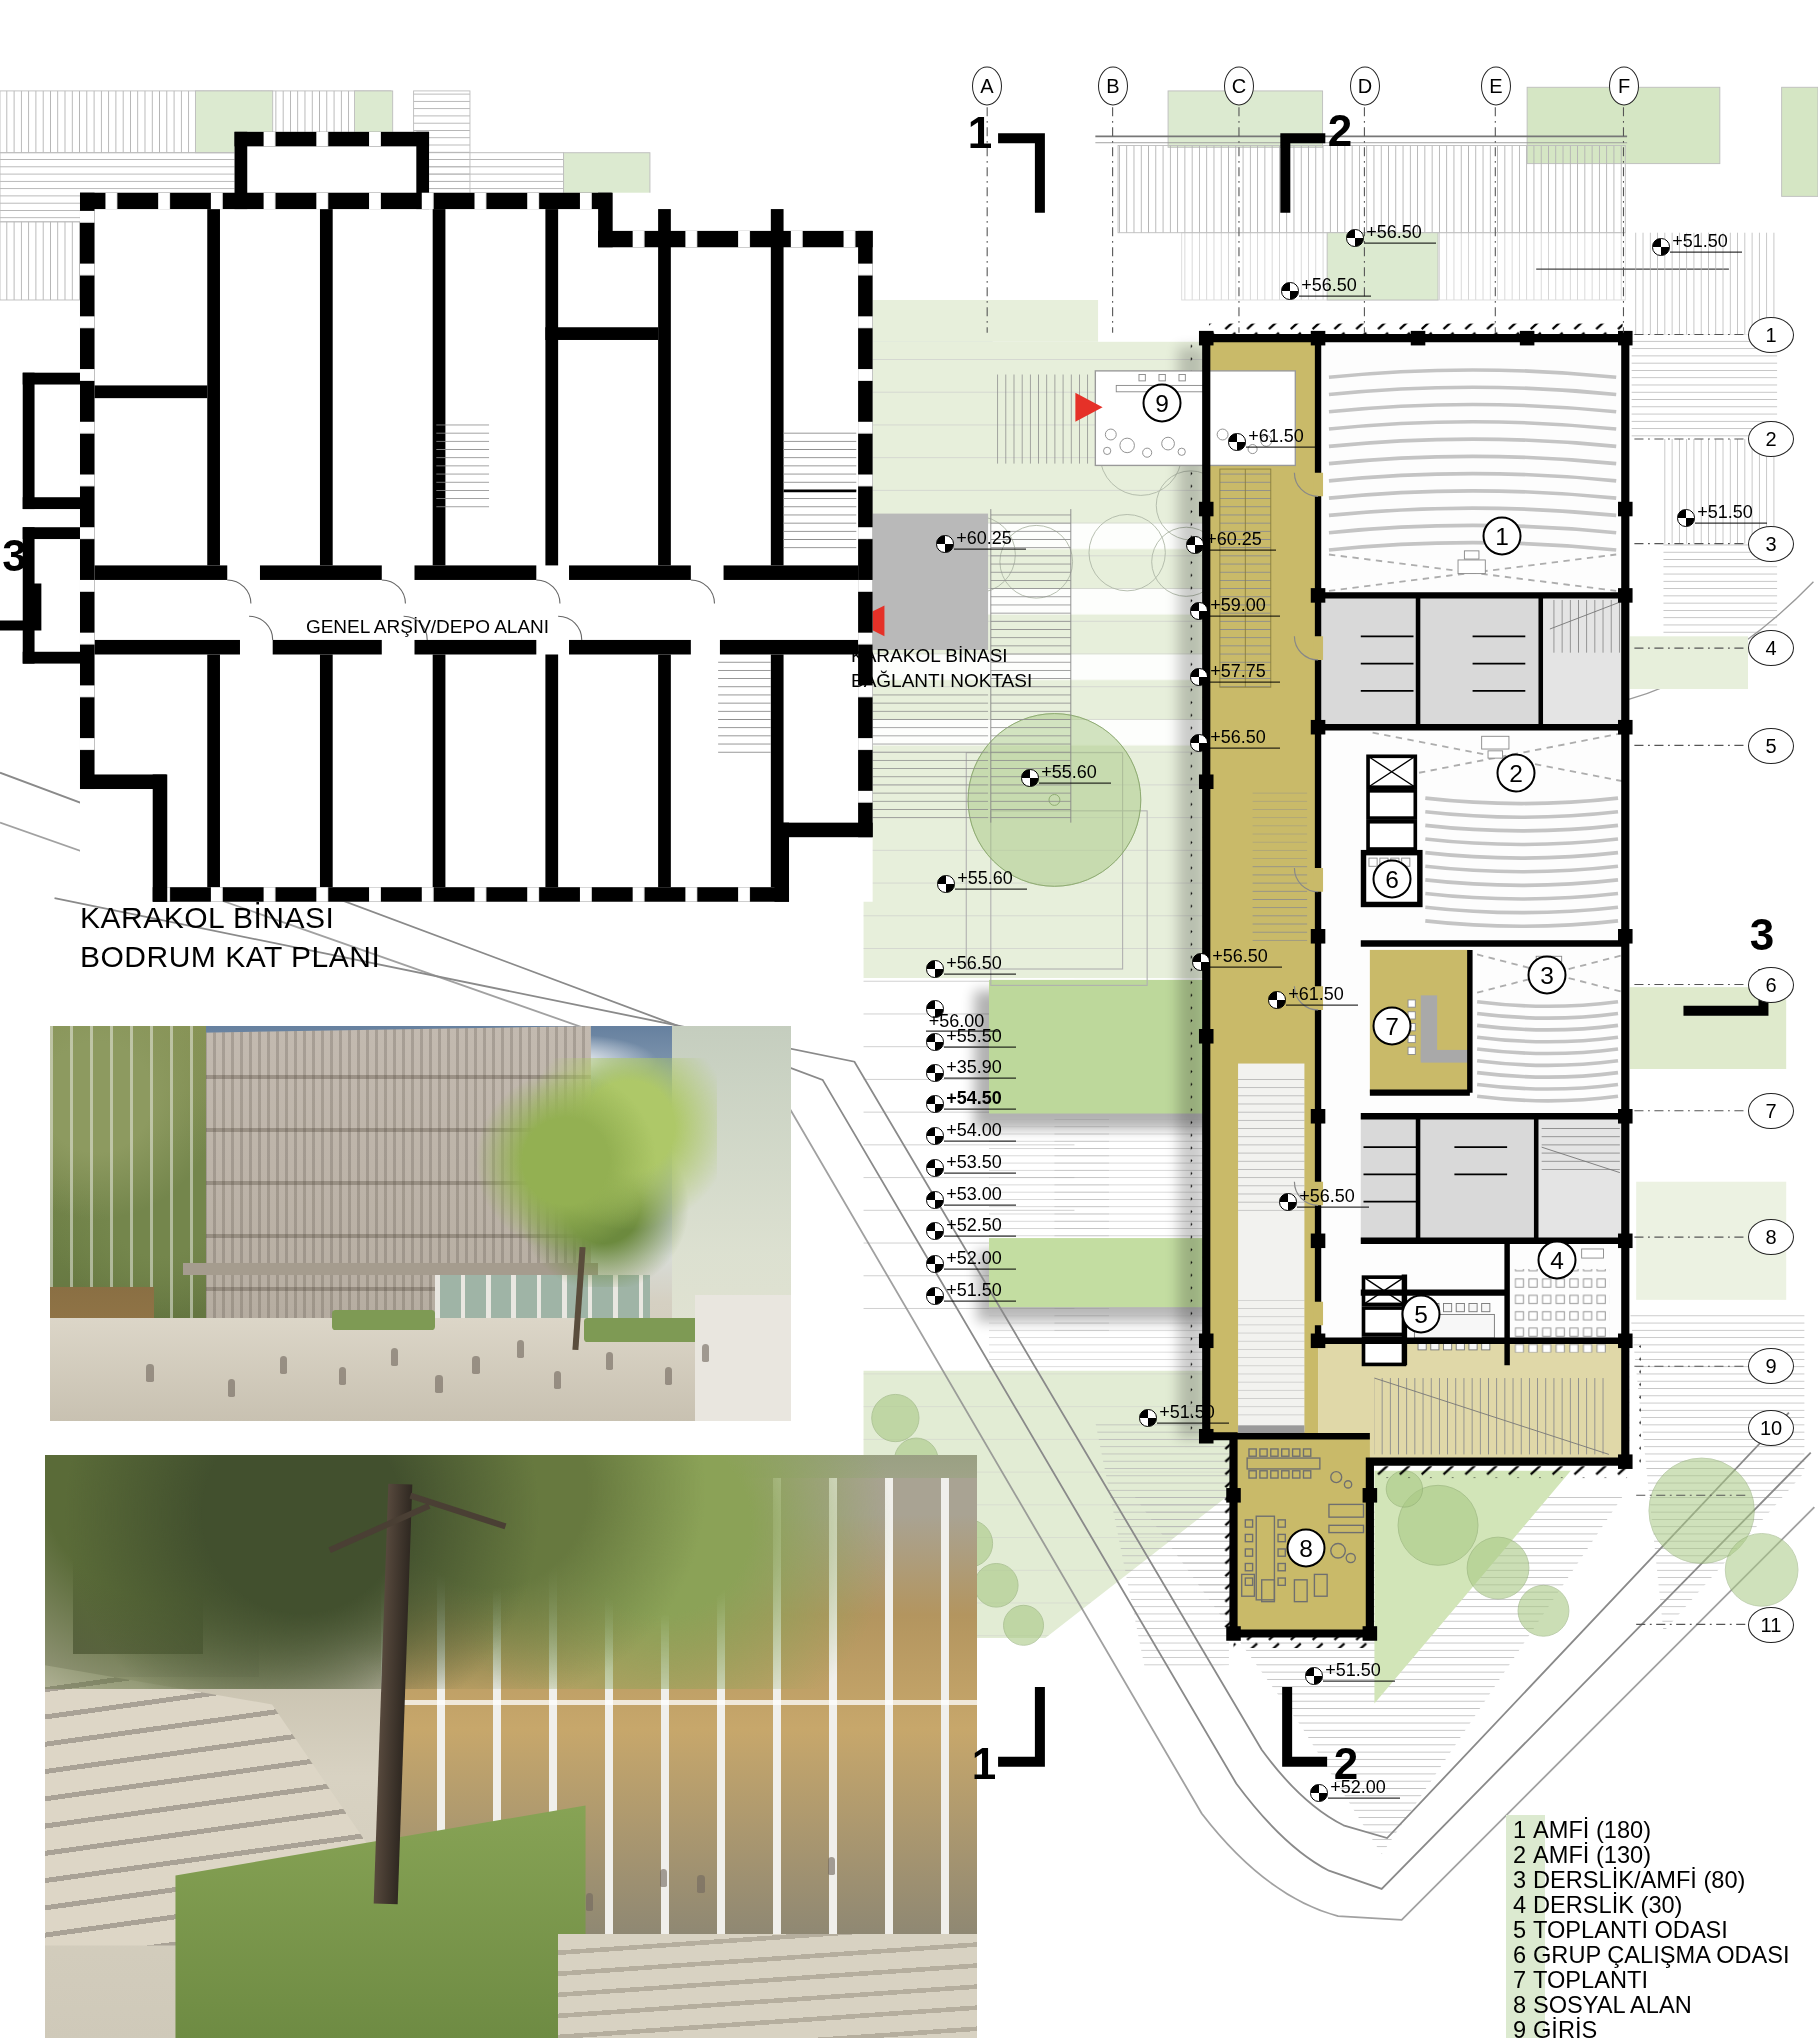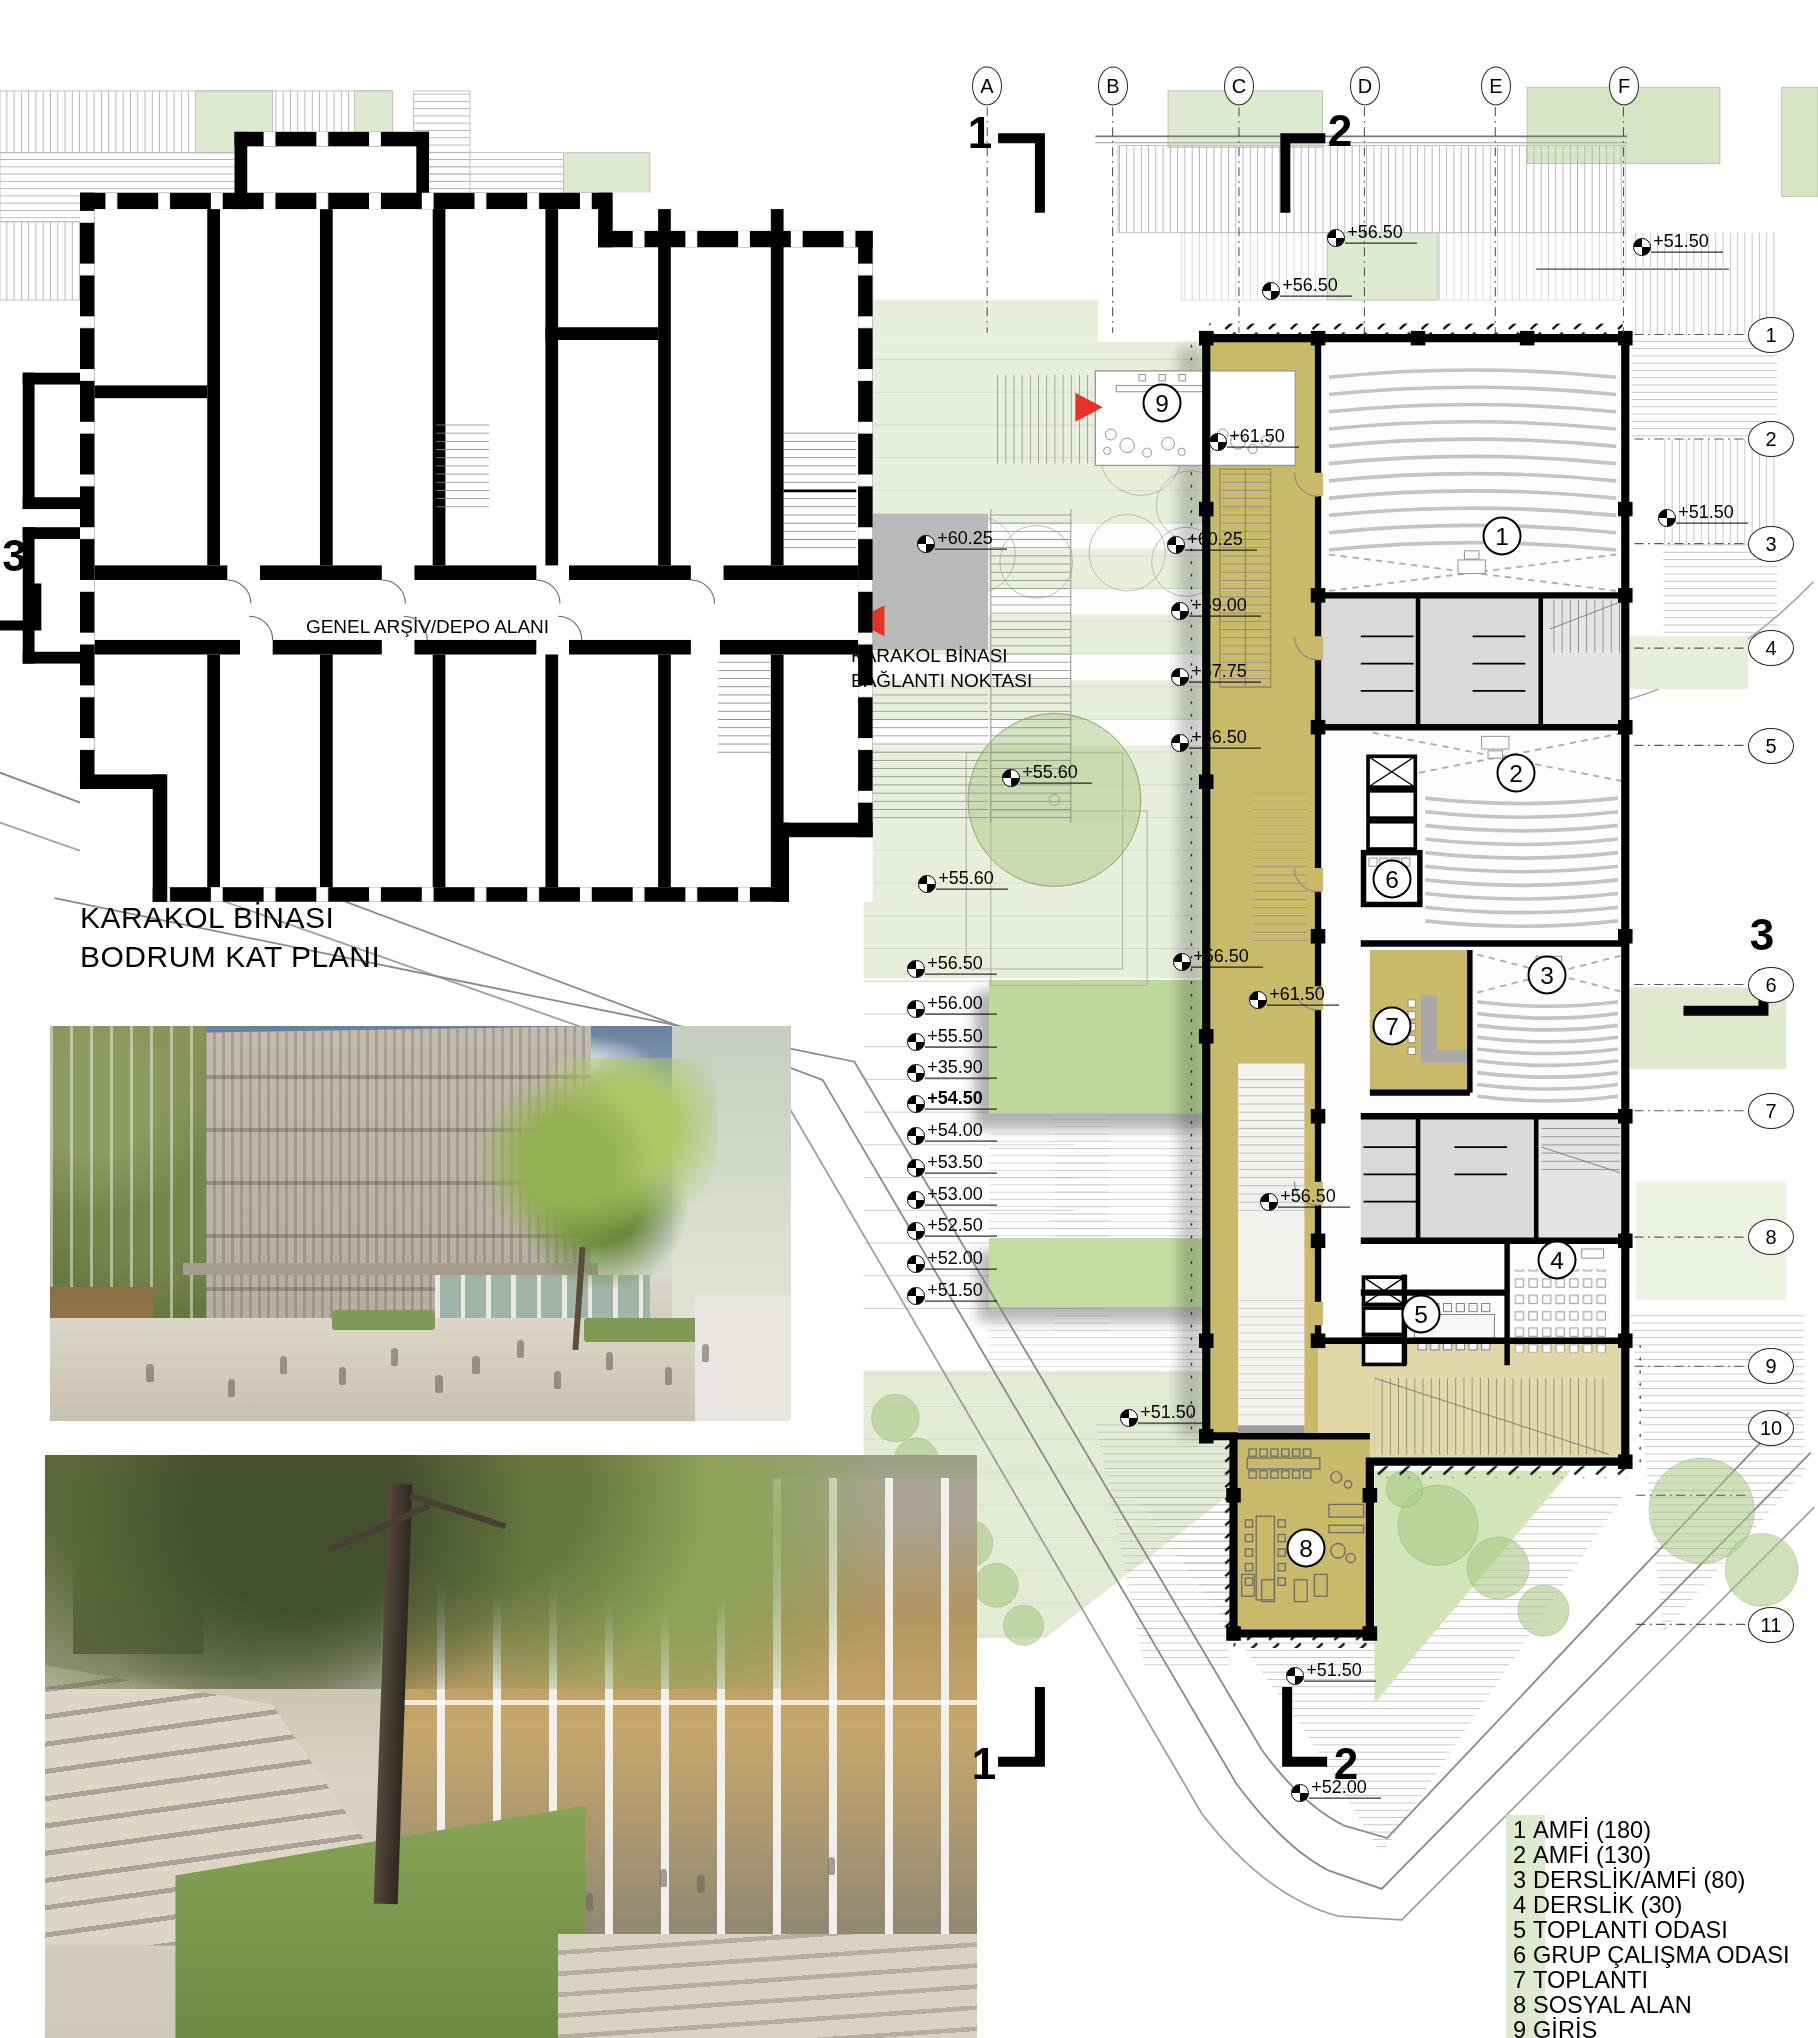--- a/index.html
+++ b/index.html
@@ -1,21 +1,21 @@
 <!DOCTYPE html>
 <html style="font-size:14.5px"><head>
 <meta charset="utf-8">
 <style>
   html,body{margin:0;padding:0;background:#fff;}
   #sheet{position:relative;width:1818px;height:2038px;background:#fff;overflow:hidden;
          font-family:"Liberation Sans",sans-serif;color:#000;}
   #sheet svg{position:absolute;left:0;top:0;}
   .abs{position:absolute;}
   
-  .lvl{position:absolute;display:flex;align-items:flex-start;white-space:nowrap;transform:translate(-9px,-9px);}
+  .lvl{position:absolute;display:flex;align-items:flex-start;white-space:nowrap;transform:translate(-9px,-9px);padding-left:19px;}
   .lvl-ic{width:15.5px;height:15.5px;flex:none;border:1.5px solid #000;border-radius:50%;
           background:conic-gradient(from -90deg,#000 0 90deg,#fff 90deg 180deg,#000 180deg 270deg,#fff 270deg 360deg);}
   .lvl-tx{font-size:18px;line-height:18px;border-bottom:1.5px solid #000;padding:0 14.5px 1.8px 2.7px;transform:translateY(-6.4px);}
   
   .rm{position:absolute;width:35px;height:35px;border:2.2px solid #000;border-radius:50%;background:#fff;
       display:flex;align-items:center;justify-content:center;font-size:24.5px;transform:translate(-50%,-50%);}
   .gl{position:absolute;top:86px;width:28px;height:37px;border:1.5px solid #222;border-radius:50%;background:#fff;
       display:flex;align-items:center;justify-content:center;font-size:20px;transform:translate(-50%,-50%);}
   .gn{position:absolute;left:1771px;width:44px;height:34px;border:1.5px solid #222;border-radius:50%;background:#fff;
       display:flex;align-items:center;justify-content:center;font-size:20px;transform:translate(-50%,-50%);}
@@ -697,21 +697,21 @@
       <span class="lvl-tx">+55.60</span>
     </div>
       <div class="lvl" style="left: 1182px; top: 962px;">
       <span class="lvl-ic"></span>
       <span class="lvl-tx">+56.50</span>
     </div>
       <div class="lvl" style="left: 916px; top: 969px;">
       <span class="lvl-ic"></span>
       <span class="lvl-tx">+56.50</span>
     </div>
-      <div class="lvl" style="left: 916px; top: 1009px;">
+      <div class="lvl" style="left: 916px; top: 1009px; flex-direction: column;">
       <span class="lvl-ic"></span>
       <span class="lvl-tx">+56.00</span>
     </div>
       <div class="lvl" style="left: 916px; top: 1042px;">
       <span class="lvl-ic"></span>
       <span class="lvl-tx">+55.50</span>
     </div>
       <div class="lvl" style="left: 916px; top: 1073px;">
       <span class="lvl-ic"></span>
       <span class="lvl-tx">+35.90</span>

